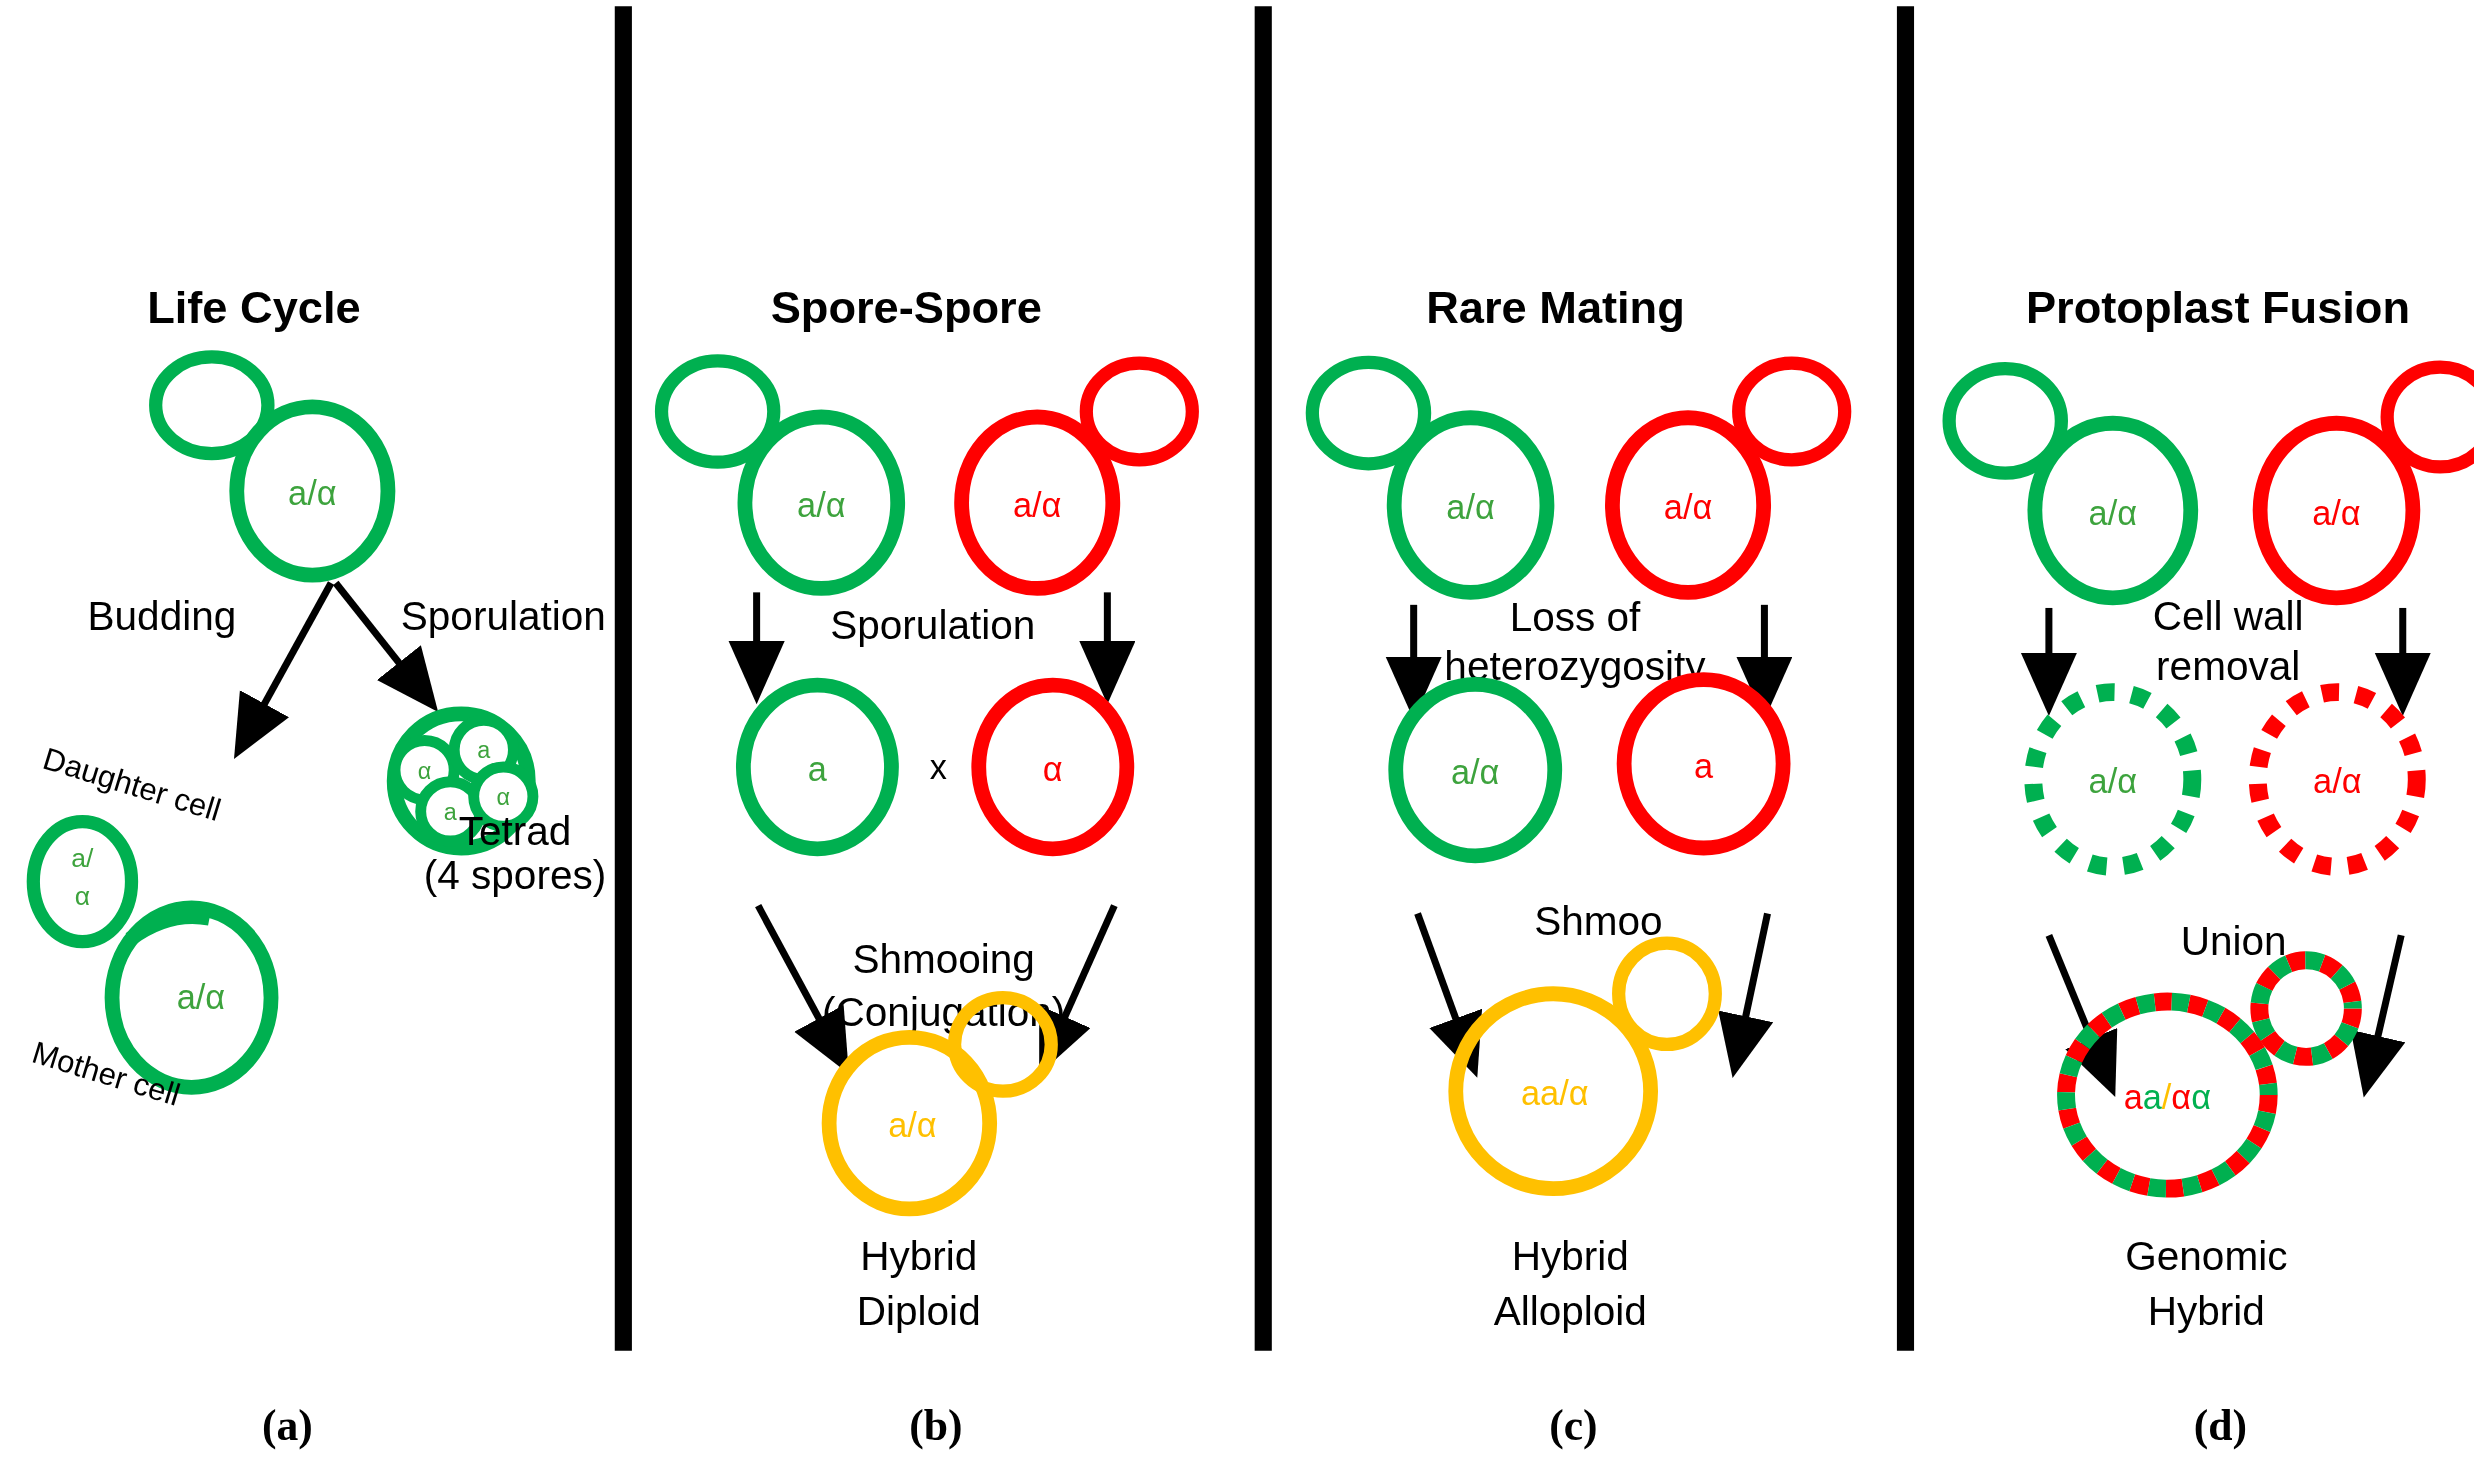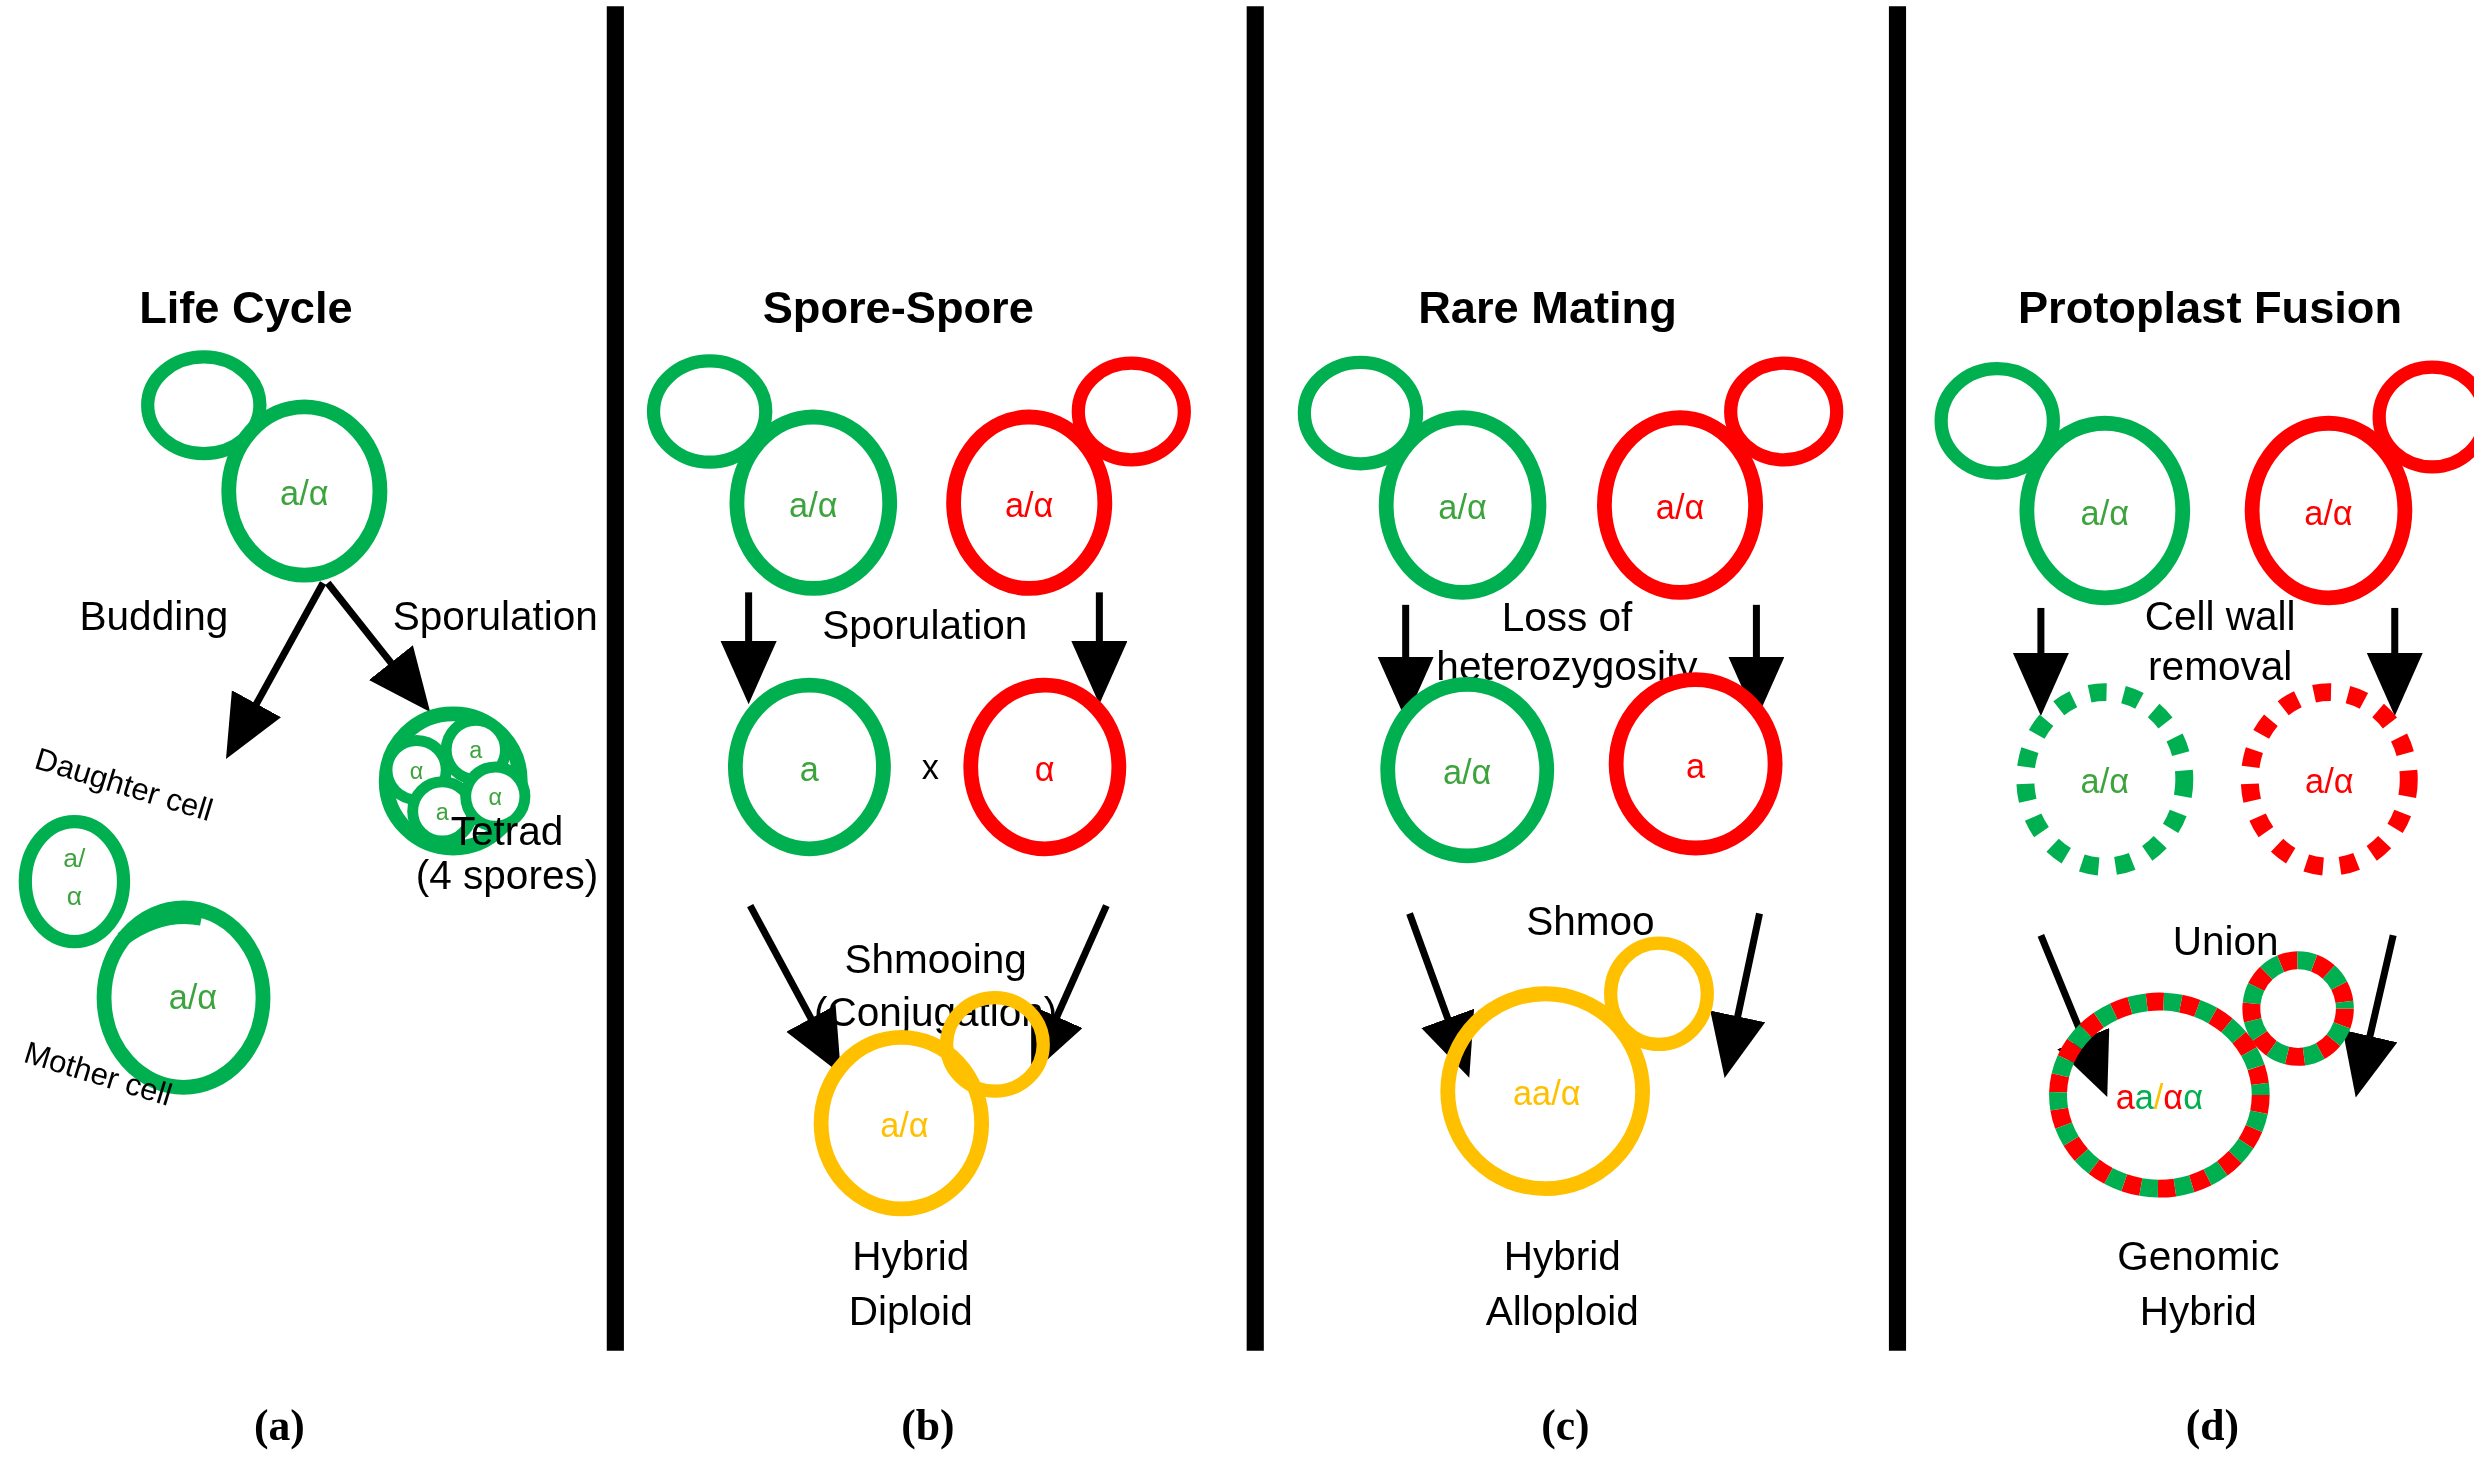--- a/index.html
+++ b/index.html
@@ -1,18 +1,18 @@
 <!DOCTYPE html>
 <html style="font-size:12.5px"><head>
 <meta charset="utf-8">
 <style>
   html,body{margin:0;padding:0;background:#ffffff;}
   body{width:2475px;height:1477px;position:relative;overflow:hidden;
        font-family:"Liberation Sans", sans-serif;color:#000;}
-  #stage{position:absolute;left:8px;top:0;width:2214px;height:1477px;}
+  #stage{position:absolute;left:16px;top:0;width:2214px;height:1477px;}
   svg.layer{position:absolute;left:0;top:0;width:2475px;height:1477px;}
   .panel-title{font-weight:bold;font-size:58px;text-anchor:middle;fill:#000;
                font-family:"Liberation Sans", sans-serif;}
   .proc-label{font-size:52px;text-anchor:middle;fill:#000;
               font-family:"Liberation Sans", sans-serif;}
   .out-label{font-size:52px;text-anchor:middle;fill:#000;
              font-family:"Liberation Sans", sans-serif;}
   .cell-label{font-size:44px;text-anchor:middle;
               font-family:"Liberation Sans", sans-serif;}
   .cell-label-sm{font-size:34px;text-anchor:middle;

